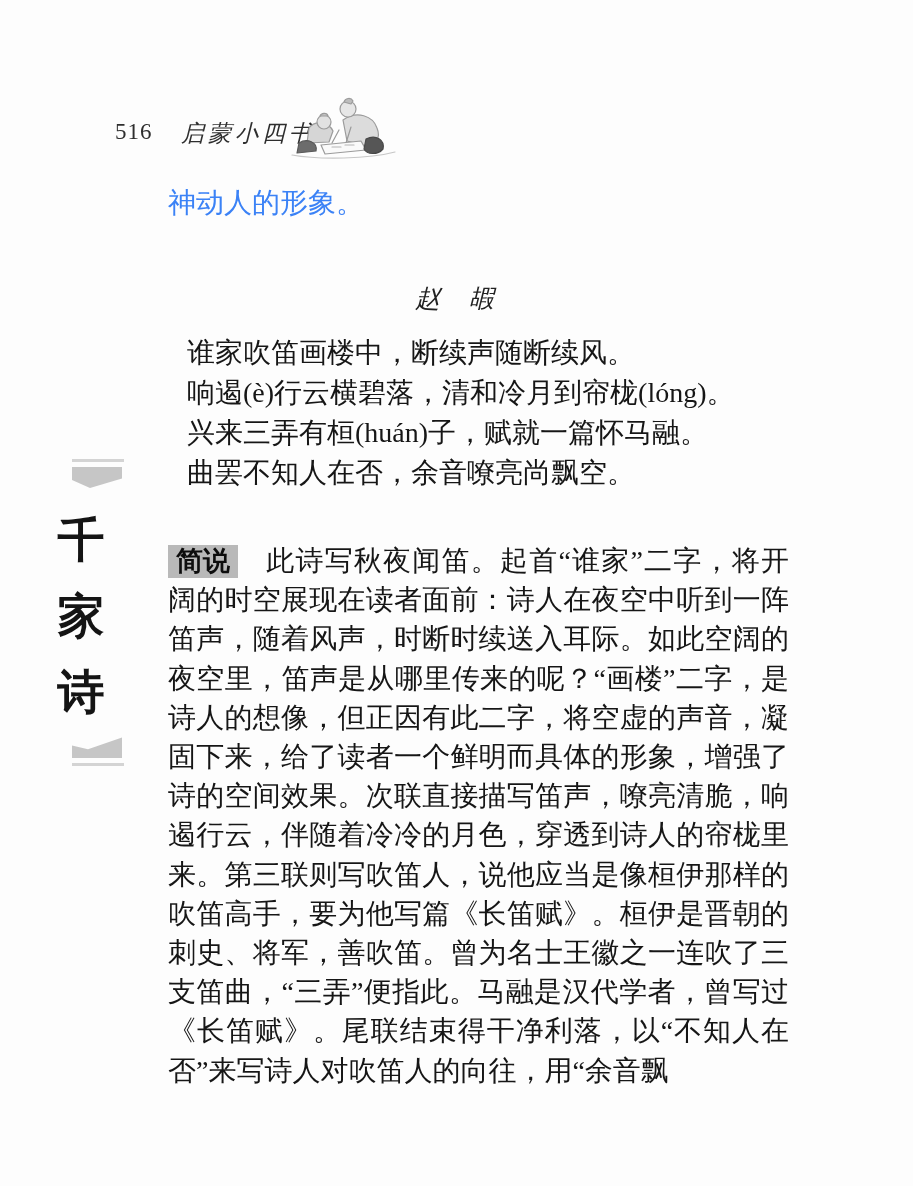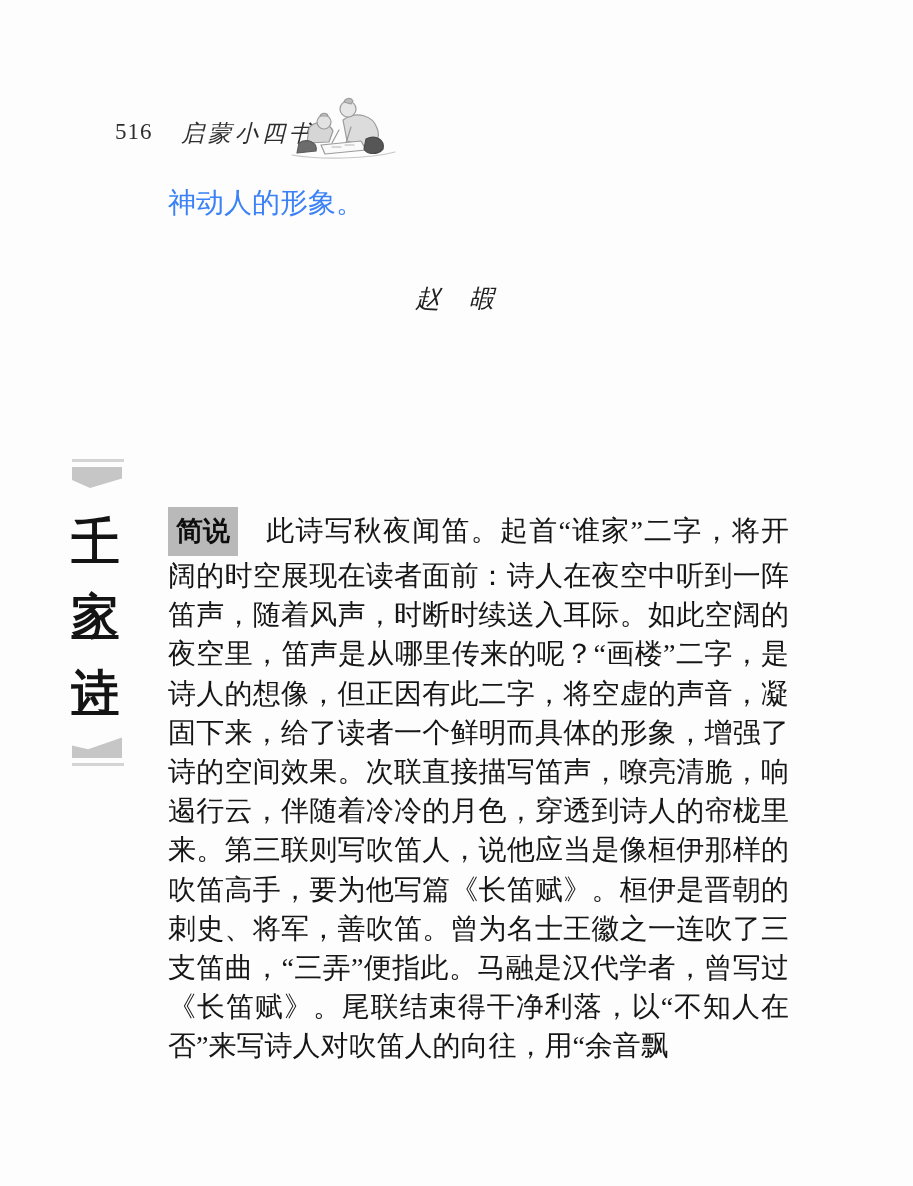--- a/index.html
+++ b/index.html
@@ -43,25 +43,24 @@
   }
   .side-ribbon.top {
     top: 467px;
     clip-path: polygon(0 0, 100% 0, 100% 55%, 36% 100%, 0 62%);
   }
   .side-ribbon.bottom {
     top: 737px;
     clip-path: polygon(0 40%, 32% 58%, 100% 2%, 100% 100%, 0 100%);
   }
   .series-title {
-    position: absolute; left: 68px; top: 502px; width: 54px;
+    position: absolute; left: 54px; top: 502px; width: 54px;
     font-size: 47px; line-height: 76px; text-align: center;
     font-weight: 600; color: #141414;
     word-break: break-all;
-    text-decoration: underline;
   }
 
   
   .prev-paragraph {
     position: absolute; left: 168px; top: 184px;
     font-size: 28px; color: #3b82f6;
   }
   .poem-title {
     position: absolute; left: 168px; top: 233px; width: 575px;
     text-align: center; font-size: 35px; font-weight: bold;
@@ -78,21 +77,21 @@
   }
   .commentary {
     position: absolute; left: 168px; top: 507px; width: 621px;
     font-size: 28px; line-height: 39.2px; color: #161616;
     text-align: justify; text-justify: inter-ideograph;
   }
   .commentary-label {
     display: inline-block;
     background: #b9b9b9; color: #0d0d0d;
     font-weight: bold; font-size: 27px; line-height: 33px;
-    padding: 8px 8px; margin-right: 27px;
+    padding: 0 8px; margin-right: 27px; margin-top: 38px;
   }
 </style>
 </head>
 <body>
 
 <div class="page">
 
   <div class="page-number">516</div>
   <div class="book-title">启蒙小四书</div>
 
@@ -125,16 +124,22 @@
   <div class="side-line top"></div>
   <div class="side-ribbon top"></div>
   <div class="series-title">千家诗</div>
   <div class="side-ribbon bottom"></div>
   <div class="side-line bottom"></div>
 
   <div class="prev-paragraph">神动人的形象。</div>
 
   <div class="poem-author">赵　嘏</div>
 
+  <div class="poem">
+    <div>谁家吹笛画楼中，断续声随断续风。</div>
+    <div>响遏(è)行云横碧落，清和冷月到帘栊(lóng)。</div>
+    <div>兴来三弄有桓(huán)子，赋就一篇怀马融。</div>
+    <div>曲罢不知人在否，余音嘹亮尚飘空。</div>
+  </div>
 
   <p class="commentary"><span class="commentary-label">简说</span><span>此诗写秋夜闻笛。起首“谁家”二字，将开阔的时空展现在读者面前：诗人在夜空中听到一阵笛声，随着风声，时断时续送入耳际。如此空阔的夜空里，笛声是从哪里传来的呢？“画楼”二字，是诗人的想像，但正因有此二字，将空虚的声音，凝固下来，给了读者一个鲜明而具体的形象，增强了诗的空间效果。次联直接描写笛声，嘹亮清脆，响遏行云，伴随着冷冷的月色，穿透到诗人的帘栊里来。第三联则写吹笛人，说他应当是像桓伊那样的吹笛高手，要为他写篇《长笛赋》。桓伊是晋朝的刺史、将军，善吹笛。曾为名士王徽之一连吹了三支笛曲，“三弄”便指此。马融是汉代学者，曾写过《长笛赋》。尾联结束得干净利落，以“不知人在否”来写诗人对吹笛人的向往，用“余音飘</span></p>
 
 </div>
 
 </body></html>

